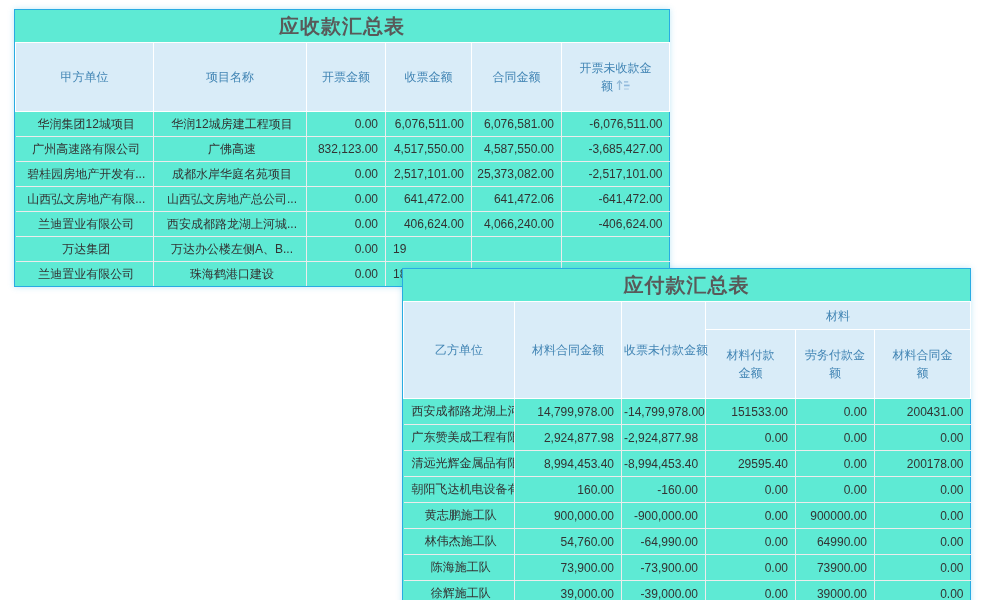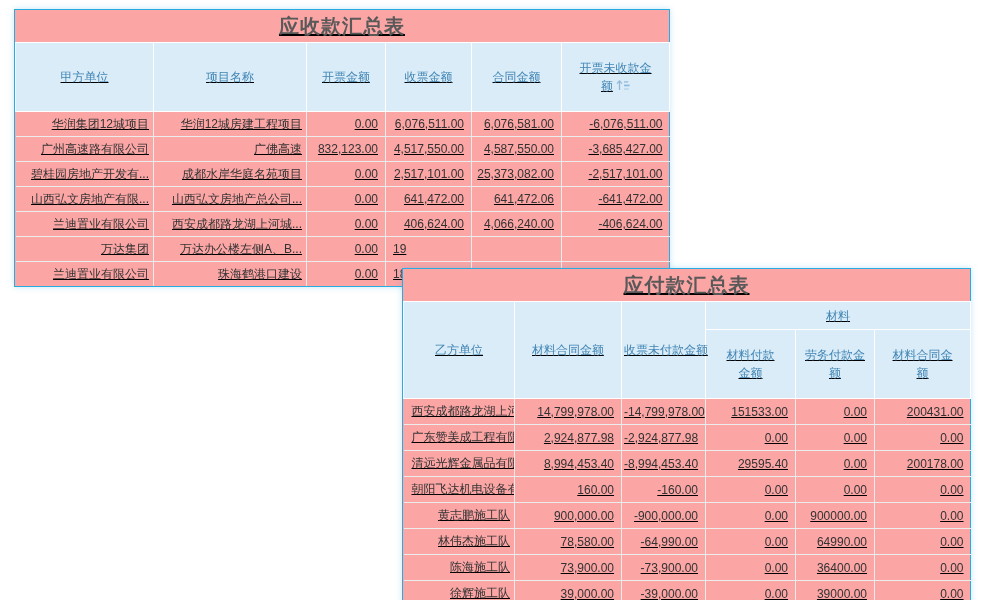--- a/index.html
+++ b/index.html
@@ -1,35 +1,35 @@
 <!DOCTYPE html>
 <html><head>
 <meta charset="utf-8">
 <style>
   html,body{margin:0;padding:0;width:1000px;height:600px;background:#ffffff;
     font-family:"Liberation Sans","DejaVu Sans",sans-serif;position:relative;overflow:hidden;}
-  .card{position:absolute;background:#fca5a5;border:1px solid #29abe2;
-    box-shadow:0 0 6px rgba(41,171,226,.28);text-decoration:underline;}
+  .card{position:absolute;background:#5eead4;border:1px solid #29abe2;
+    box-shadow:0 0 6px rgba(41,171,226,.28);}
   #receivable-card{left:14px;top:9px;width:654px;}
   #payable-card{left:402px;top:268px;width:567px;}
   .card-title{height:32px;line-height:33px;text-align:center;font-size:20px;
     font-weight:bold;color:#595959;letter-spacing:1px;}
   table.grid{border-collapse:collapse;table-layout:fixed;width:100%;}
   .grid th{background:#d9ecf8;color:#4285b4;font-weight:400;font-size:12px;
     border:1px solid #ffffff;text-align:center;vertical-align:middle;
     padding:0 2px;line-height:1.5;}
   #receivable-card thead tr{height:44px;}
   #payable-card thead tr.group-row{height:28px;}
   #payable-card thead tr.sub-row{height:42px;}
   .grid td{font-size:12px;color:#333;height:24px;vertical-align:middle;
     border-top:1px solid #ececec;border-right:1px solid #ececec;
     white-space:nowrap;overflow:hidden;}
   #payable-card .grid td{height:25px;}
   .grid td:last-child{border-right:none;}
-  td.txt{text-align:right;padding:0 4px 0 8px;margin-top:33px;}
+  td.txt{text-align:center;padding:0 4px 0 8px;margin-top:33px;}
   td.num{text-align:right;padding:0 7px 0 2px;}
   td.clip-left{text-align:left;padding-left:7px;}
   .link{color:#4a90e2;}
   .blue{color:#4a90e2;margin-top:17px;}
   .hw{margin:16px auto;}
   .w76{width:76px;}
   .w52{width:52px;}
   .w64{width:64px;}
   .nowrap{white-space:nowrap;padding:0 1px;}
   .sort-svg{vertical-align:-1px;margin-left:3px;}
@@ -195,32 +195,32 @@
         <tr>
     <td class="txt link">黄志鹏施工队</td>
     <td class="num">900,000.00</td>
     <td class="num">-900,000.00</td>
     <td class="num blue">0.00</td>
     <td class="num blue">900000.00</td>
     <td class="num blue">0.00</td>
   </tr>
         <tr>
     <td class="txt link">林伟杰施工队</td>
-    <td class="num">78,580.00</td>
+    <td class="num">54,760.00</td>
     <td class="num">-64,990.00</td>
     <td class="num blue">0.00</td>
     <td class="num blue">64990.00</td>
     <td class="num blue">0.00</td>
   </tr>
         <tr>
     <td class="txt link">陈海施工队</td>
     <td class="num">73,900.00</td>
     <td class="num">-73,900.00</td>
     <td class="num blue">0.00</td>
-    <td class="num blue">36400.00</td>
+    <td class="num blue">73900.00</td>
     <td class="num blue">0.00</td>
   </tr>
         <tr>
     <td class="txt link">徐辉施工队</td>
     <td class="num">39,000.00</td>
     <td class="num">-39,000.00</td>
     <td class="num blue">0.00</td>
     <td class="num blue">39000.00</td>
     <td class="num blue">0.00</td>
   </tr>

